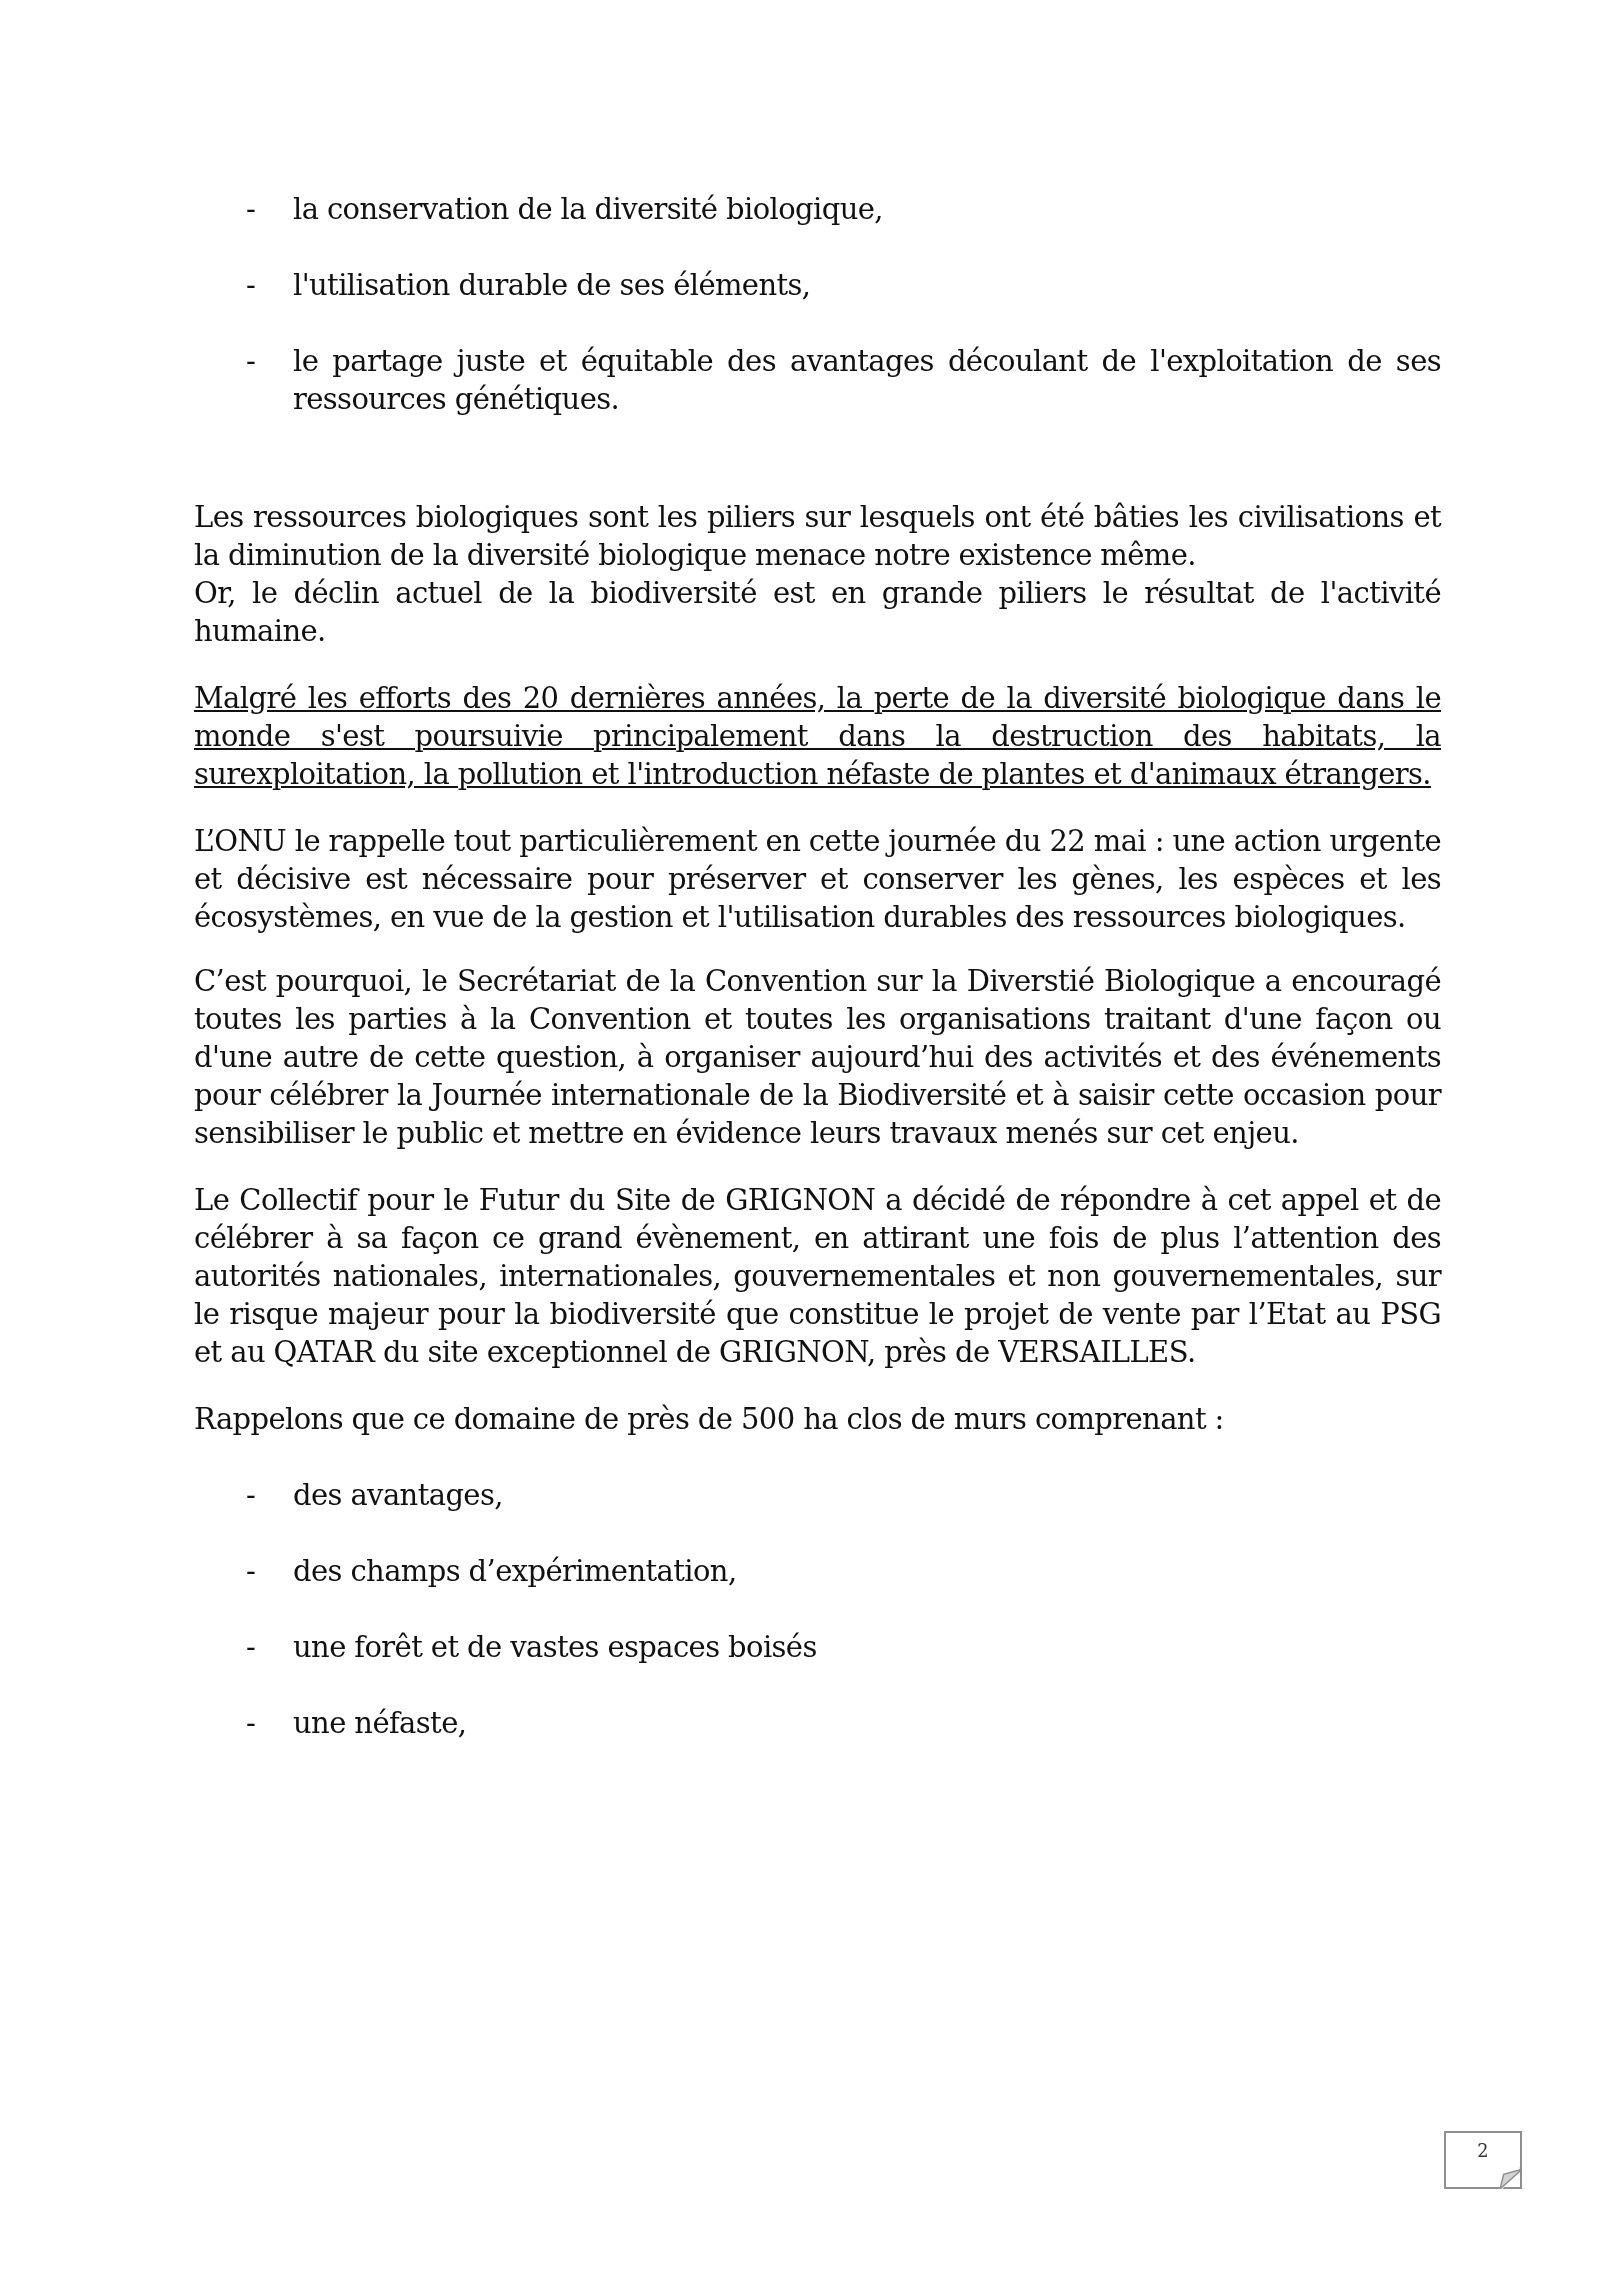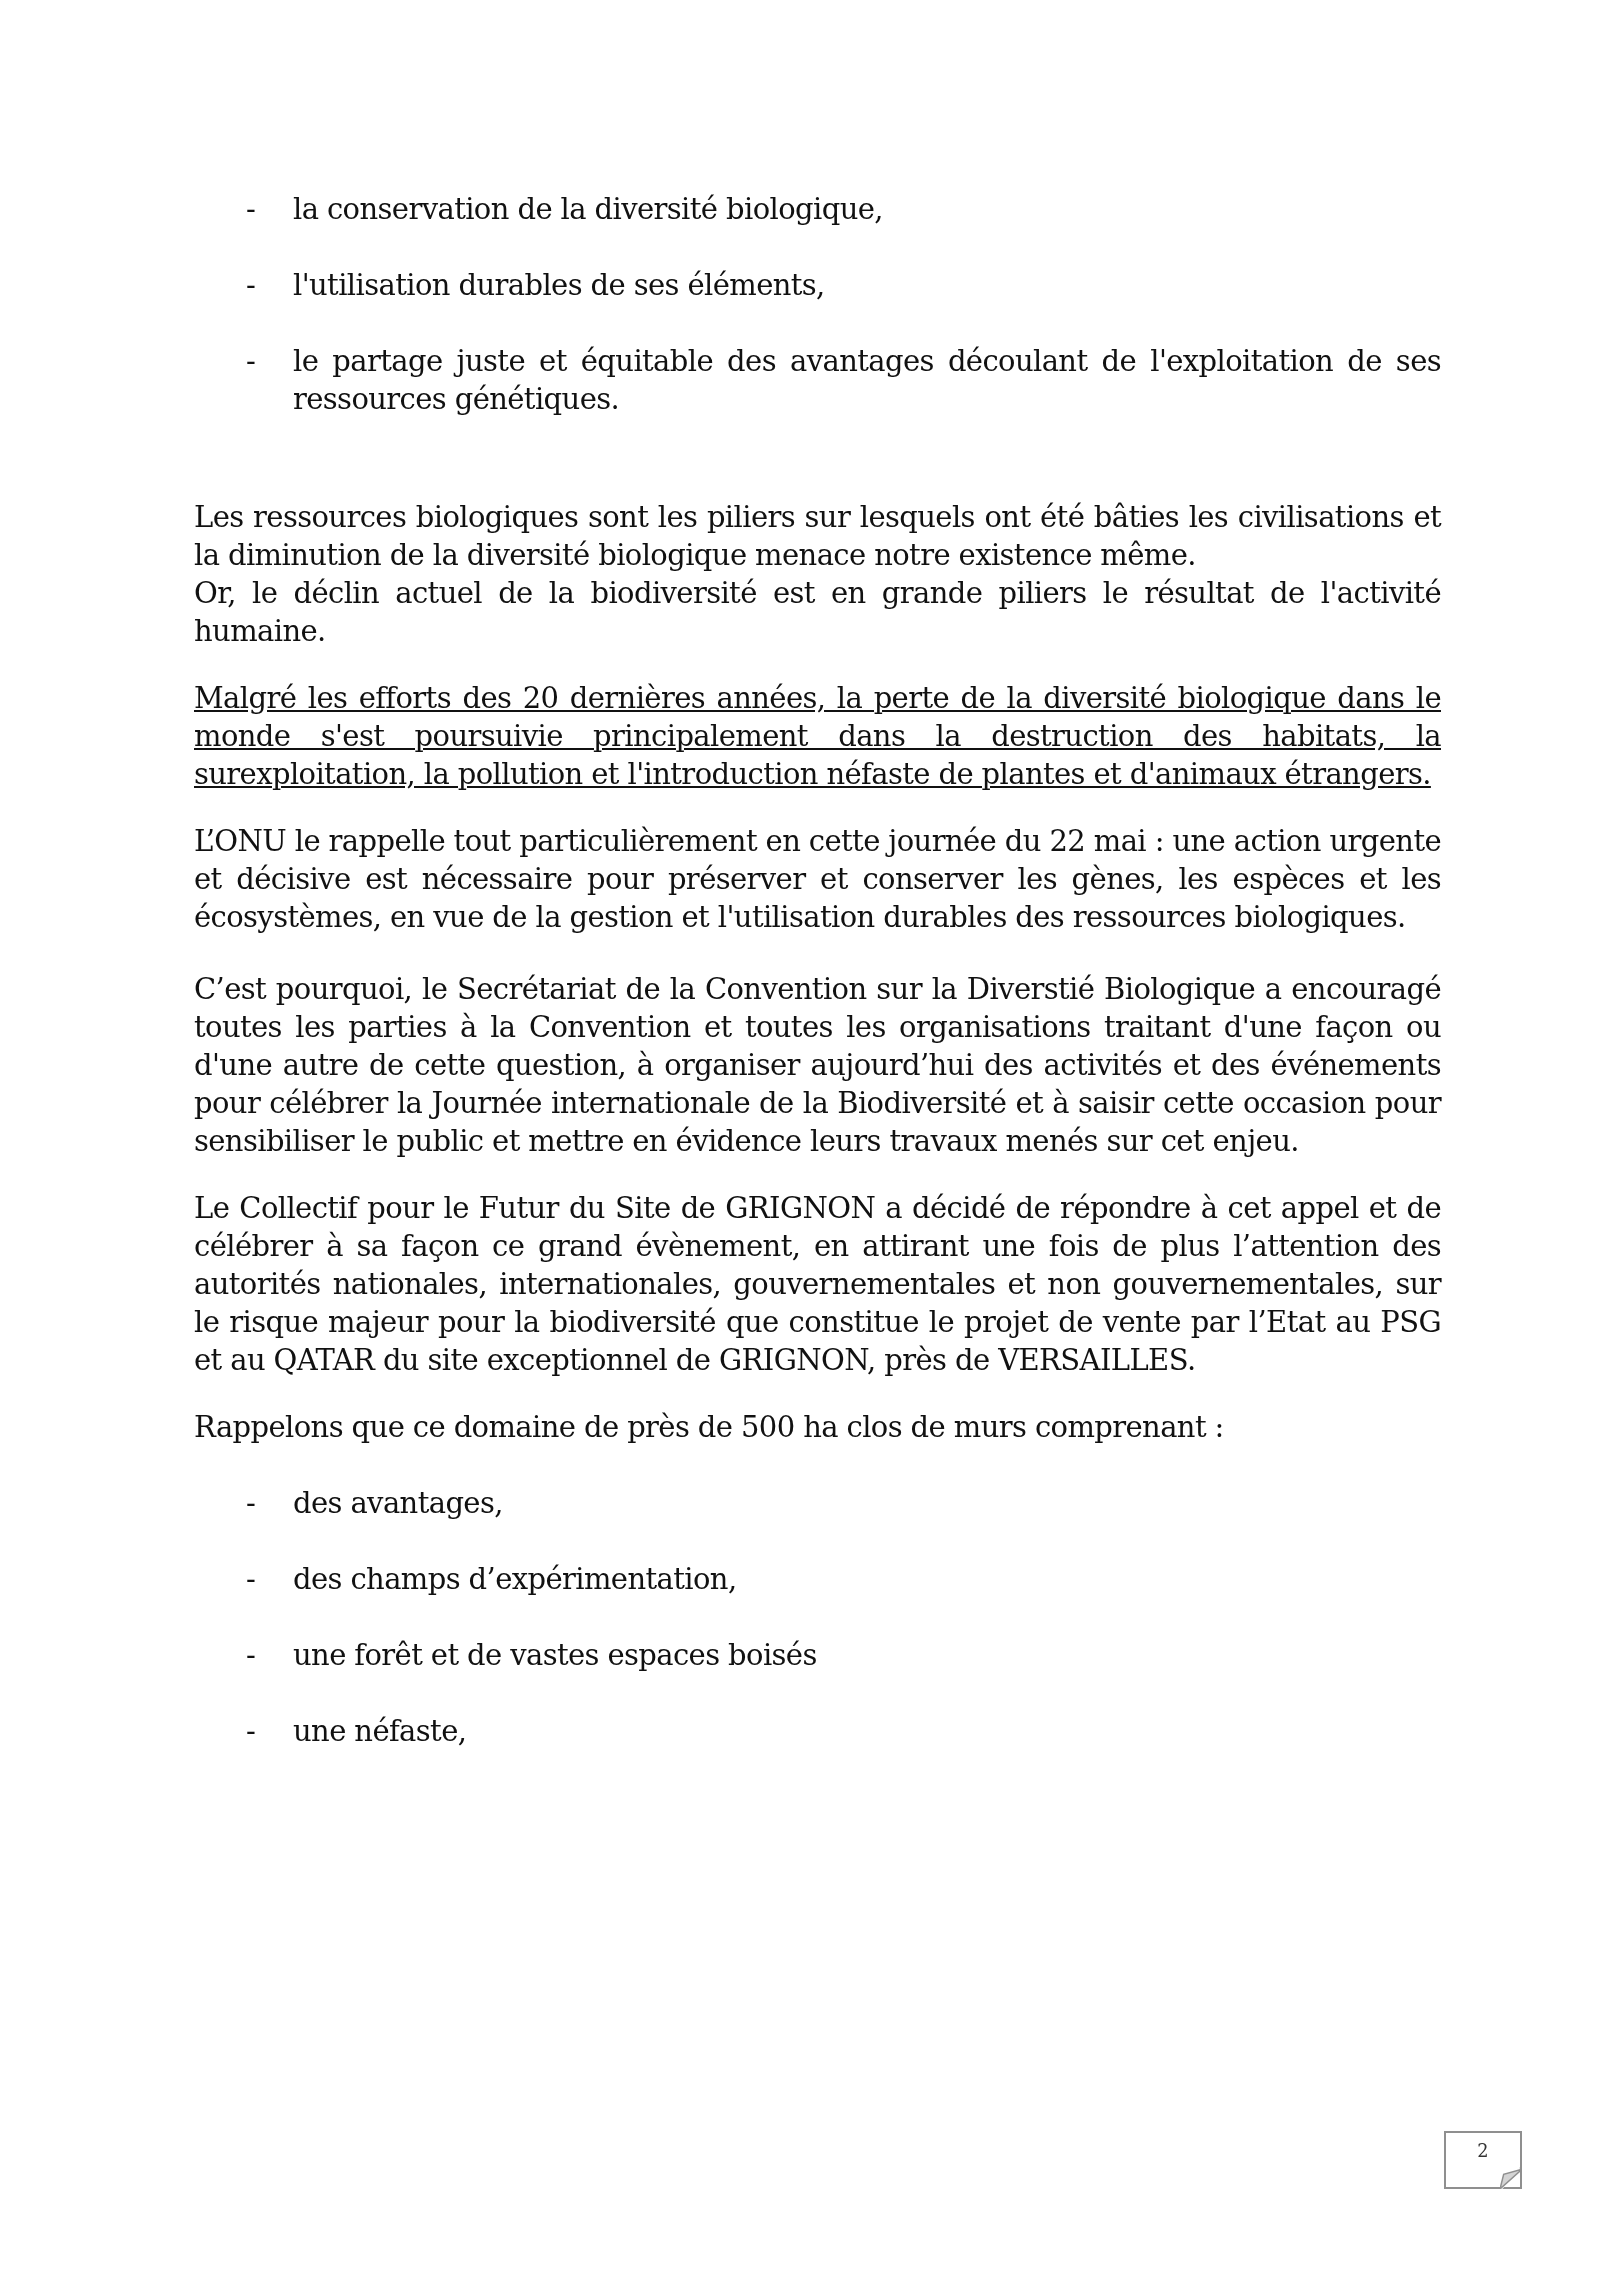--- a/index.html
+++ b/index.html
@@ -35,31 +35,31 @@
 
 <div class="page">
   <div class="content">
 
     <div class="bullet b1">
       <span class="dash">-</span>
       <span>la conservation de la diversité biologique,</span>
     </div>
     <div class="bullet b1">
       <span class="dash">-</span>
-      <span>l'utilisation durables de ses éléments,</span>
+      <span>l'utilisation durable de ses éléments,</span>
     </div>
     <div class="bullet" style="margin-bottom:80px;">
       <span class="dash">-</span>
       <span>le partage juste et équitable des avantages découlant de l'exploitation de ses ressources génétiques.</span>
     </div>
 
     <p class="para" style="">Les ressources biologiques sont les piliers sur lesquels ont été bâties les civilisations et la diminution de la diversité biologique menace notre existence même.</p>
     <p class="para" style="margin-bottom:29px;">Or, le déclin actuel de la biodiversité est en grande piliers le résultat de l'activité humaine.</p>
     <p class="para" style="margin-bottom:29px;text-decoration:underline;">Malgré les efforts des 20 dernières années, la perte de la diversité biologique dans le monde s'est poursuivie principalement dans la destruction des habitats, la surexploitation, la pollution et l'introduction néfaste de plantes et d'animaux étrangers.</p>
-    <p class="para" style="margin-bottom:34px;">L’ONU le rappelle tout particulièrement en cette journée du 22 mai : une action urgente et décisive est nécessaire pour préserver et conserver les gènes, les espèces et les écosystèmes, en vue de la gestion et l'utilisation durables des ressources biologiques.</p>
+    <p class="para" style="margin-bottom:26px;">L’ONU le rappelle tout particulièrement en cette journée du 22 mai : une action urgente et décisive est nécessaire pour préserver et conserver les gènes, les espèces et les écosystèmes, en vue de la gestion et l'utilisation durables des ressources biologiques.</p>
     <p class="para" style="margin-bottom:29px;">C’est pourquoi, le Secrétariat de la Convention sur la Diverstié Biologique a encouragé toutes les parties à la Convention et toutes les organisations traitant d'une façon ou d'une autre de cette question, à organiser aujourd’hui des activités et des événements pour célébrer la Journée internationale de la Biodiversité et à saisir cette occasion pour sensibiliser le public et mettre en évidence leurs travaux menés sur cet enjeu.</p>
     <p class="para" style="margin-bottom:29px;">Le Collectif pour le Futur du Site de GRIGNON a décidé de répondre à cet appel et de célébrer à sa façon ce grand évènement, en attirant une fois de plus l’attention des autorités nationales, internationales, gouvernementales et non gouvernementales, sur le risque majeur pour la biodiversité que constitue le projet de vente par l’Etat au PSG et au QATAR du site exceptionnel de GRIGNON, près de VERSAILLES.</p>
     <p class="para" style="margin-bottom:38px;">Rappelons que ce domaine de près de 500 ha clos de murs comprenant :</p>
 
     <div class="bullet b1">
       <span class="dash">-</span>
       <span>des avantages,</span>
     </div>
     <div class="bullet b1">
       <span class="dash">-</span>

